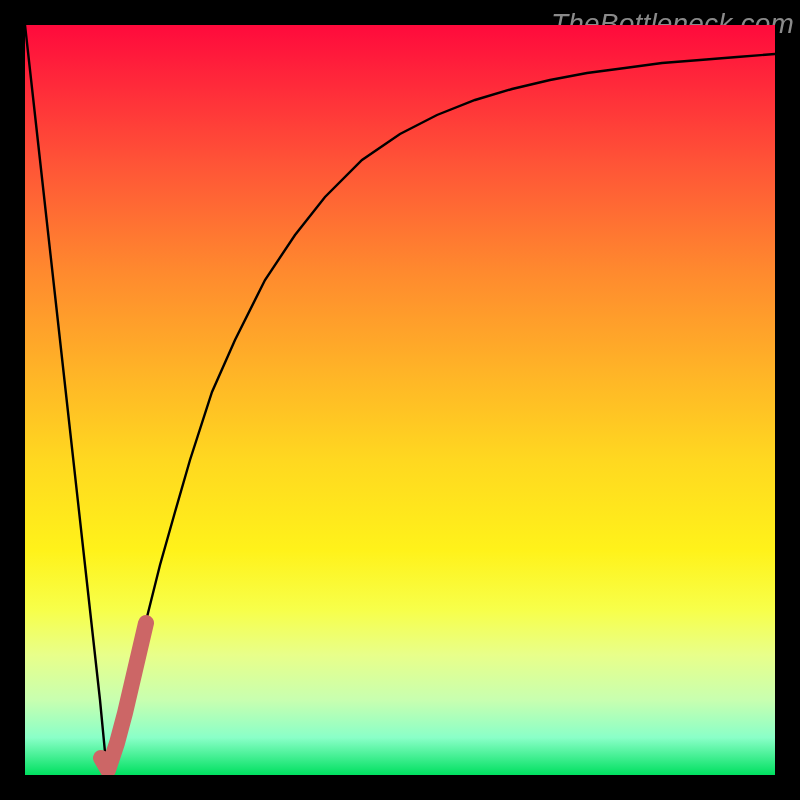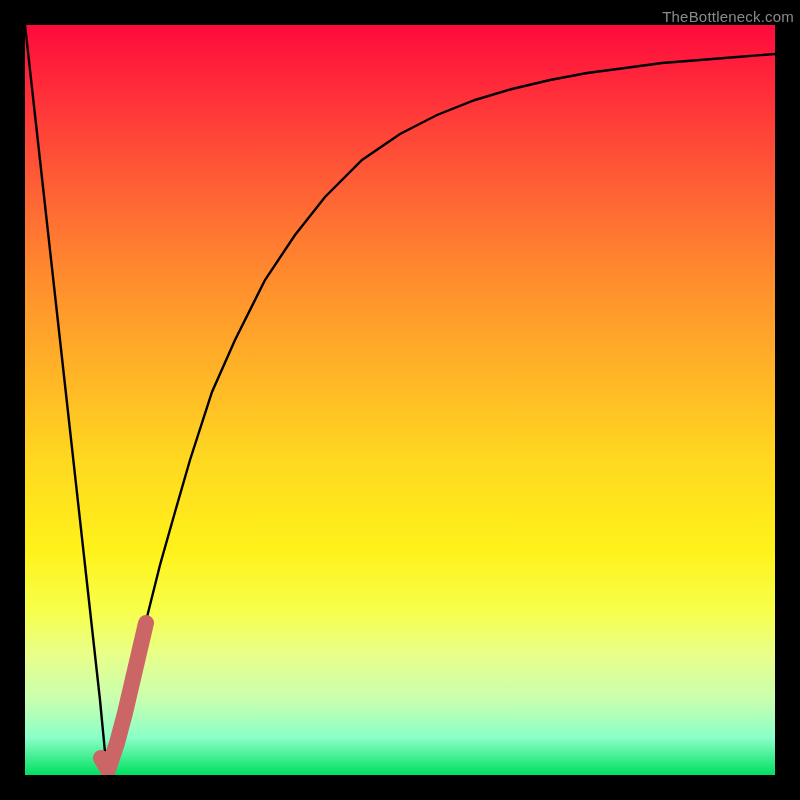--- a/index.html
+++ b/index.html
@@ -50,24 +50,25 @@
     position: absolute;
     inset: 0;
     width: 750px;
     height: 750px;
   }
   .watermark {
     position: absolute;
     top: 8px;
     right: 6px;
     color: #8a8a8a;
-    font-size: 15px;
+    font-size: 28px;
     font-weight: 500;
     letter-spacing: 0.2px;
     user-select: none;
+    font-style: italic;
   }
 </style>
 </head>
 <body>
 
 <div class="frame">
 
   <div class="watermark">TheBottleneck.com</div>
 
   <div class="plot-area">

